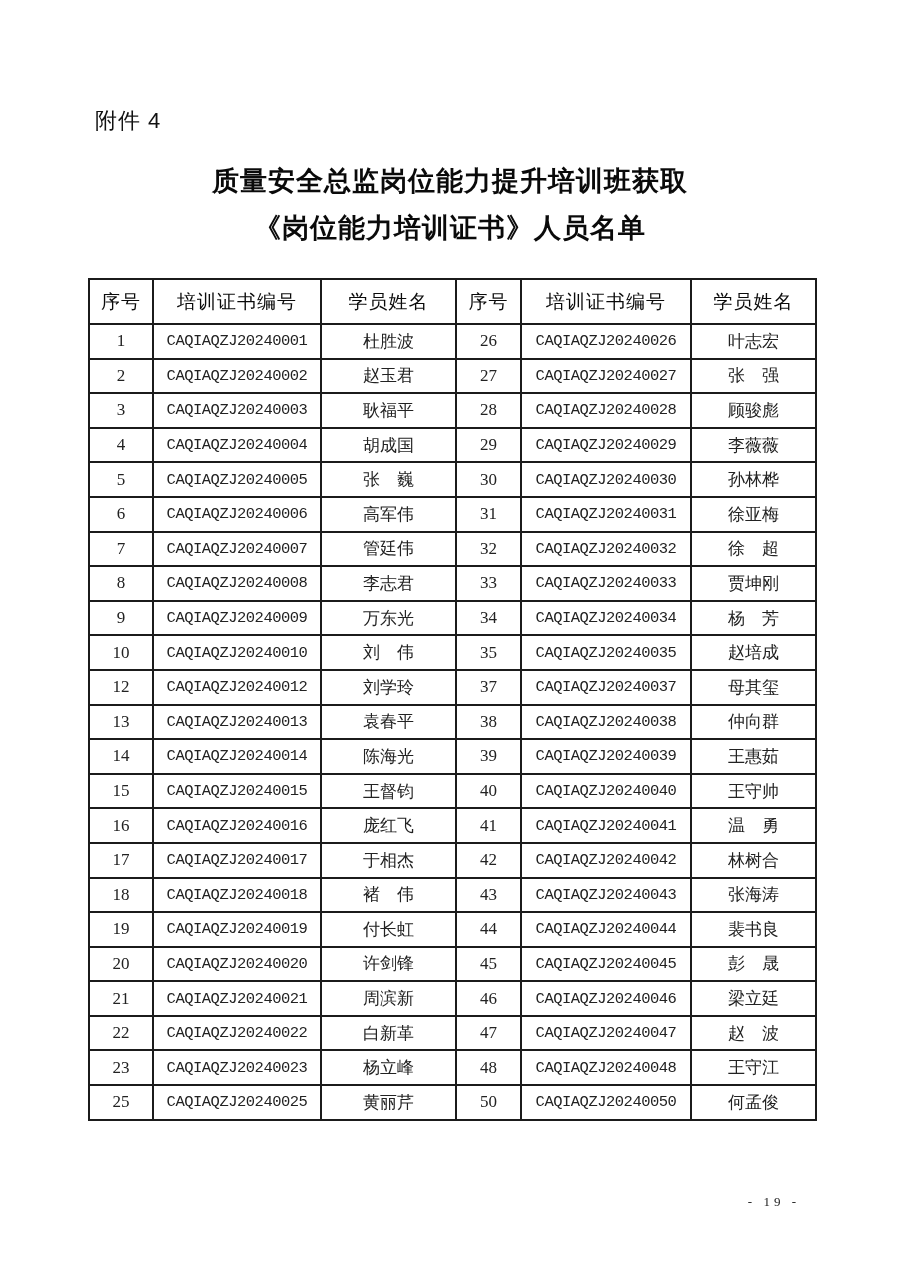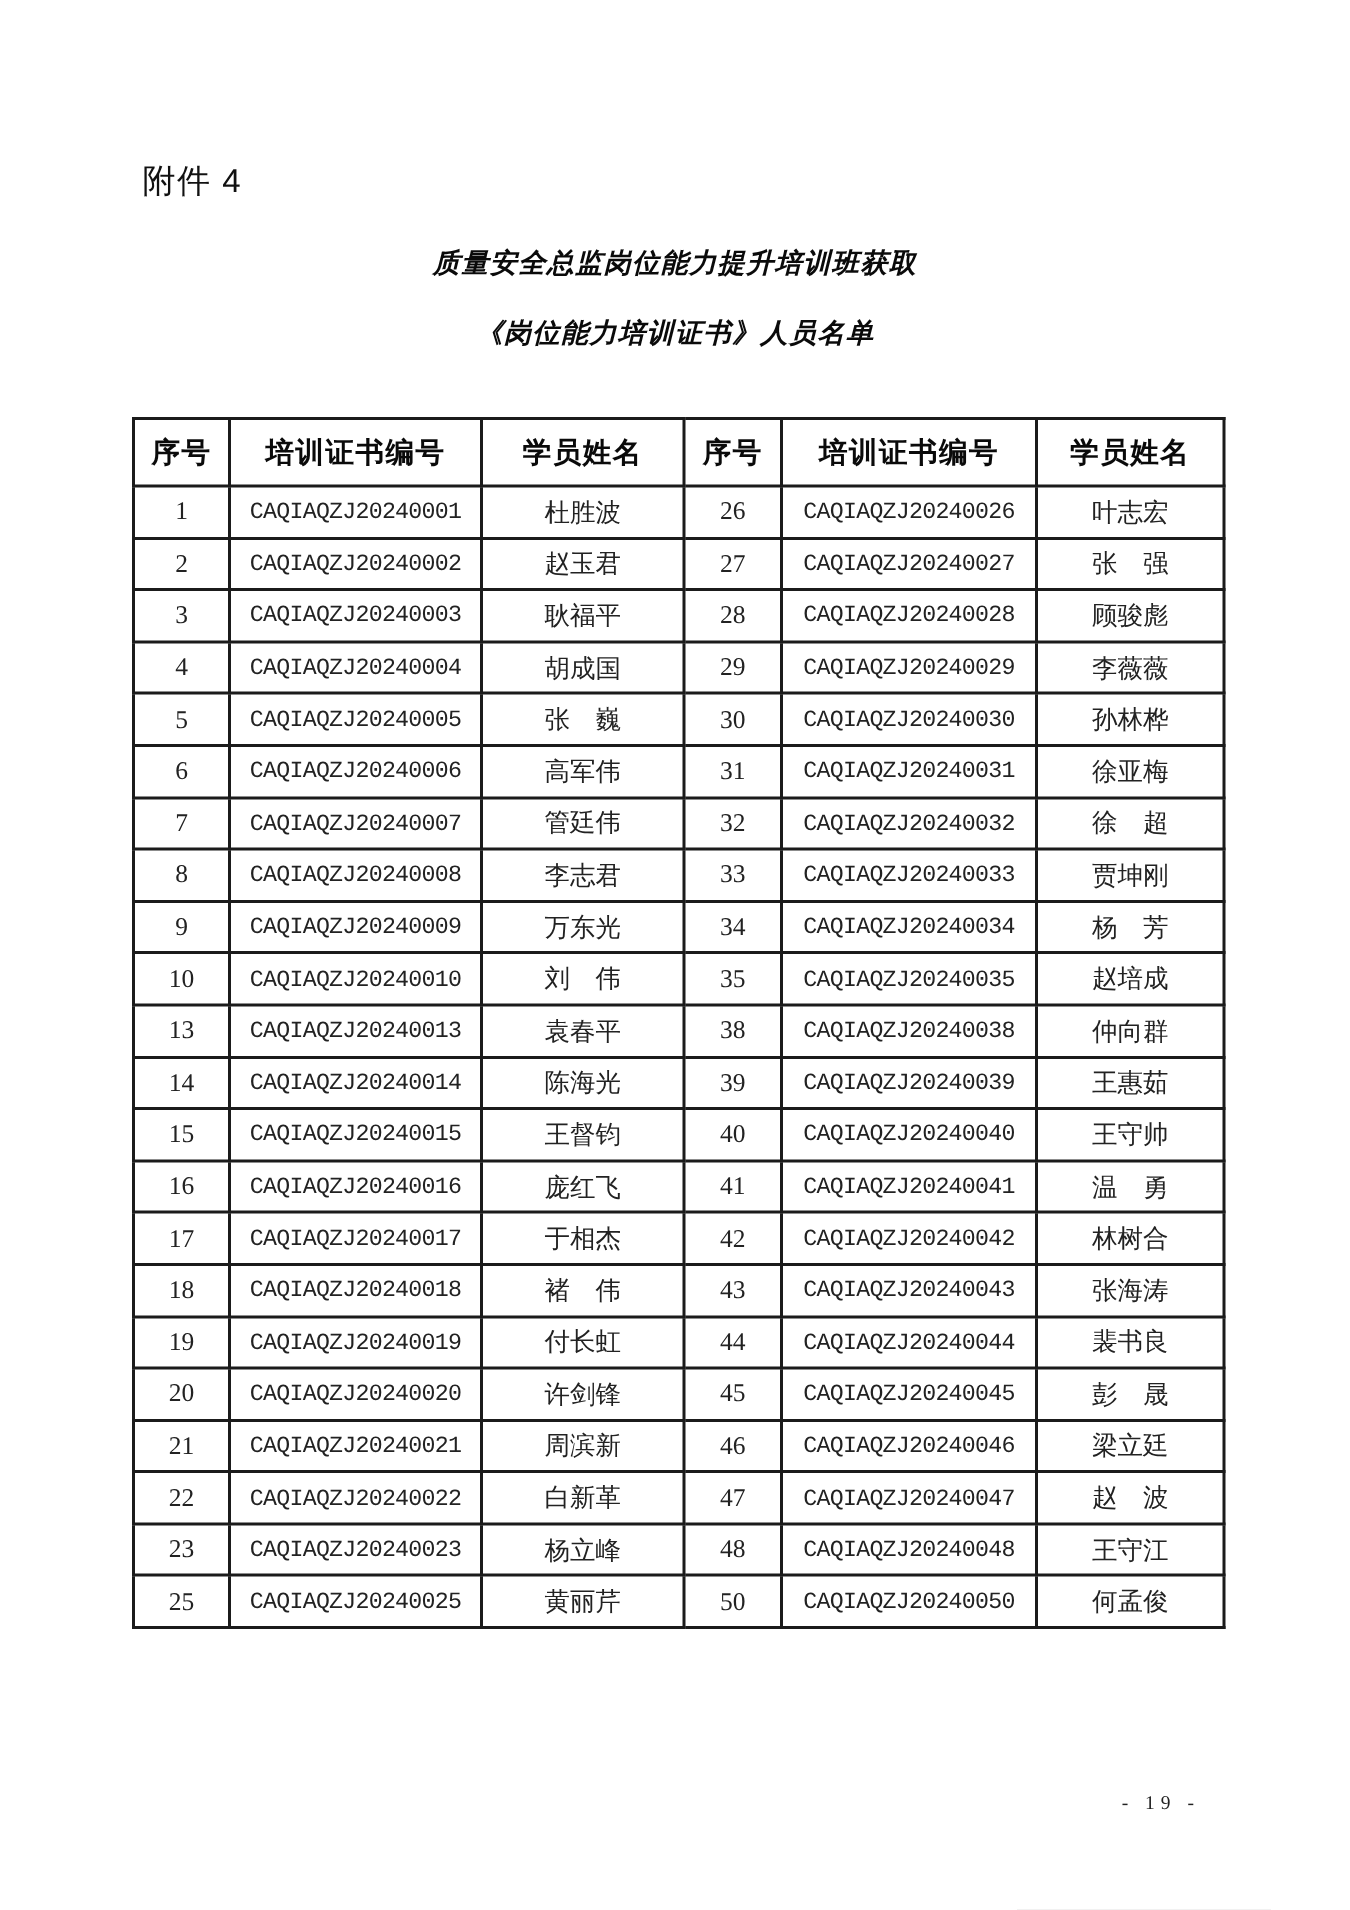--- a/index.html
+++ b/index.html
@@ -21,25 +21,24 @@
     font-size: 22px;
     letter-spacing: 1px;
     color: #111;
   }
   .doc-title {
     position: absolute;
     left: 0;
     width: 100%;
     text-align: center;
     font-weight: bold;
-    font-size: 18px;
+    font-size: 27px;
     letter-spacing: 1px;
     color: #0a0a0a;
     font-family: "Liberation Sans", "DejaVu Sans", sans-serif;
-    font-style: italic;
   }
   .doc-title.line1 { top: 163px; }
   .doc-title.line2 { top: 210px; }
   table.roster {
     position: absolute;
     left: 88px;
     top: 278px;
     width: 727px;
     border-collapse: collapse;
     table-layout: fixed;
@@ -47,21 +46,21 @@
   table.roster th, table.roster td {
     border: 2px solid #1b1b1b;
     text-align: center;
     vertical-align: middle;
     overflow: hidden;
     white-space: nowrap;
   }
   table.roster th {
     height: 45px;
     font-size: 19px;
-    font-weight: bold;
+    font-weight: normal;
     letter-spacing: 1px;
     color: #0a0a0a;
   }
   table.roster td { height: 34.6px; }
   td.seq-cell {
     font-size: 17px;
     font-family: "Liberation Serif", "DejaVu Serif", serif;
     color: #222;
   }
   td.cert-cell {
@@ -190,20 +189,28 @@
         </tr>
         <tr>
           <td class="seq-cell">10</td>
           <td class="cert-cell">CAQIAQZJ20240010</td>
           <td class="name-cell">刘　伟</td>
           <td class="seq-cell">35</td>
           <td class="cert-cell">CAQIAQZJ20240035</td>
           <td class="name-cell">赵培成</td>
         </tr>
         <tr>
+          <td class="seq-cell">12</td>
+          <td class="cert-cell">CAQIAQZJ20240012</td>
+          <td class="name-cell">刘学玲</td>
+          <td class="seq-cell">37</td>
+          <td class="cert-cell">CAQIAQZJ20240037</td>
+          <td class="name-cell">母其玺</td>
+        </tr>
+        <tr>
           <td class="seq-cell">13</td>
           <td class="cert-cell">CAQIAQZJ20240013</td>
           <td class="name-cell">袁春平</td>
           <td class="seq-cell">38</td>
           <td class="cert-cell">CAQIAQZJ20240038</td>
           <td class="name-cell">仲向群</td>
         </tr>
         <tr>
           <td class="seq-cell">14</td>
           <td class="cert-cell">CAQIAQZJ20240014</td>

